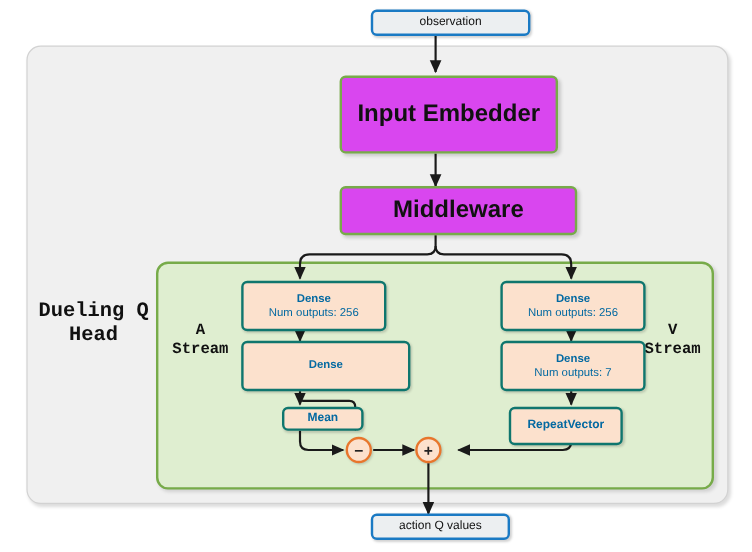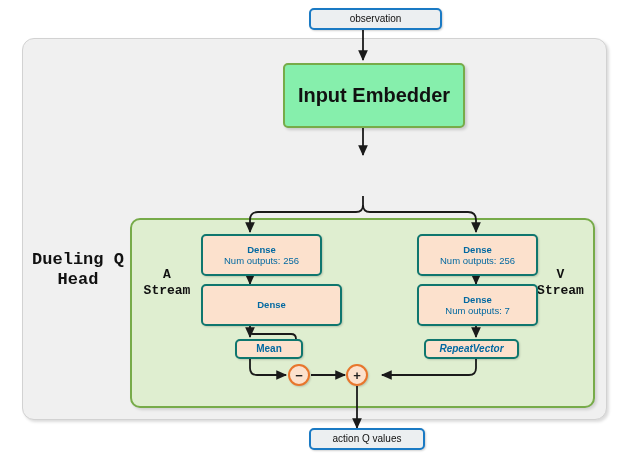--- a/index.html
+++ b/index.html
@@ -67,21 +67,21 @@
   }
   .io-node {
     background: #eceff1;
     border: 2px solid #1a7ac4;
     border-radius: 5px;
     font-size: 10px;
     color: #101010;
     box-shadow: 1px 1px 2px rgba(0,0,0,0.18);
   }
   .stage-node {
-    background: #86efac;
+    background: #d946ef;
     border: 2px solid #77ab49;
     border-radius: 5px;
     font-size: 20px;
     font-weight: bold;
     color: #111111;
     box-shadow: 2px 2px 3px rgba(0,0,0,0.16);
   }
   .op-node {
     background: #fce1cd;
     border: 2px solid #0f766e;
@@ -182,20 +182,23 @@
   </svg>
 
   <div class="node io-node" style="left:298px; top:8px; width:133px; height:22px;">
     <span>observation</span>
   </div>
 
   <div class="node stage-node" style="left:272px; top:63px; width:182px; height:65px;">
     <span>Input Embedder</span>
   </div>
 
+  <div class="node stage-node" style="left:272px; top:155px; width:198px; height:41px;">
+    <span>Middleware</span>
+  </div>
 
   <div class="label label-head" style="left:30px; top:250px; width:96px;">
     <span>Dueling Q Head</span>
   </div>
 
   <div class="label label-stream" style="left:142px; top:267px; width:50px;">
     <div>A</div>
     <div>Stream</div>
   </div>
 
@@ -220,21 +223,21 @@
   <div class="node op-node" style="left:406px; top:234px; width:121px; height:42px;">
     <span class="op-title">Dense</span>
     <span class="op-sub">Num outputs: 256</span>
   </div>
 
   <div class="node op-node" style="left:406px; top:284px; width:121px; height:42px;">
     <span class="op-title">Dense</span>
     <span class="op-sub">Num outputs: 7</span>
   </div>
 
-  <div class="node op-node" style="left:413px; top:339px; width:95px; height:20px;font-style:italic;">
+  <div class="node op-node" style="left:413px; top:339px; width:95px; height:32px;">
     <span class="op-single">RepeatVector</span>
   </div>
 
   <div class="circle-op" style="left:288px; top:364px;">
     <span>−</span>
   </div>
 
   <div class="circle-op" style="left:346px; top:364px;">
     <span>+</span>
   </div>

